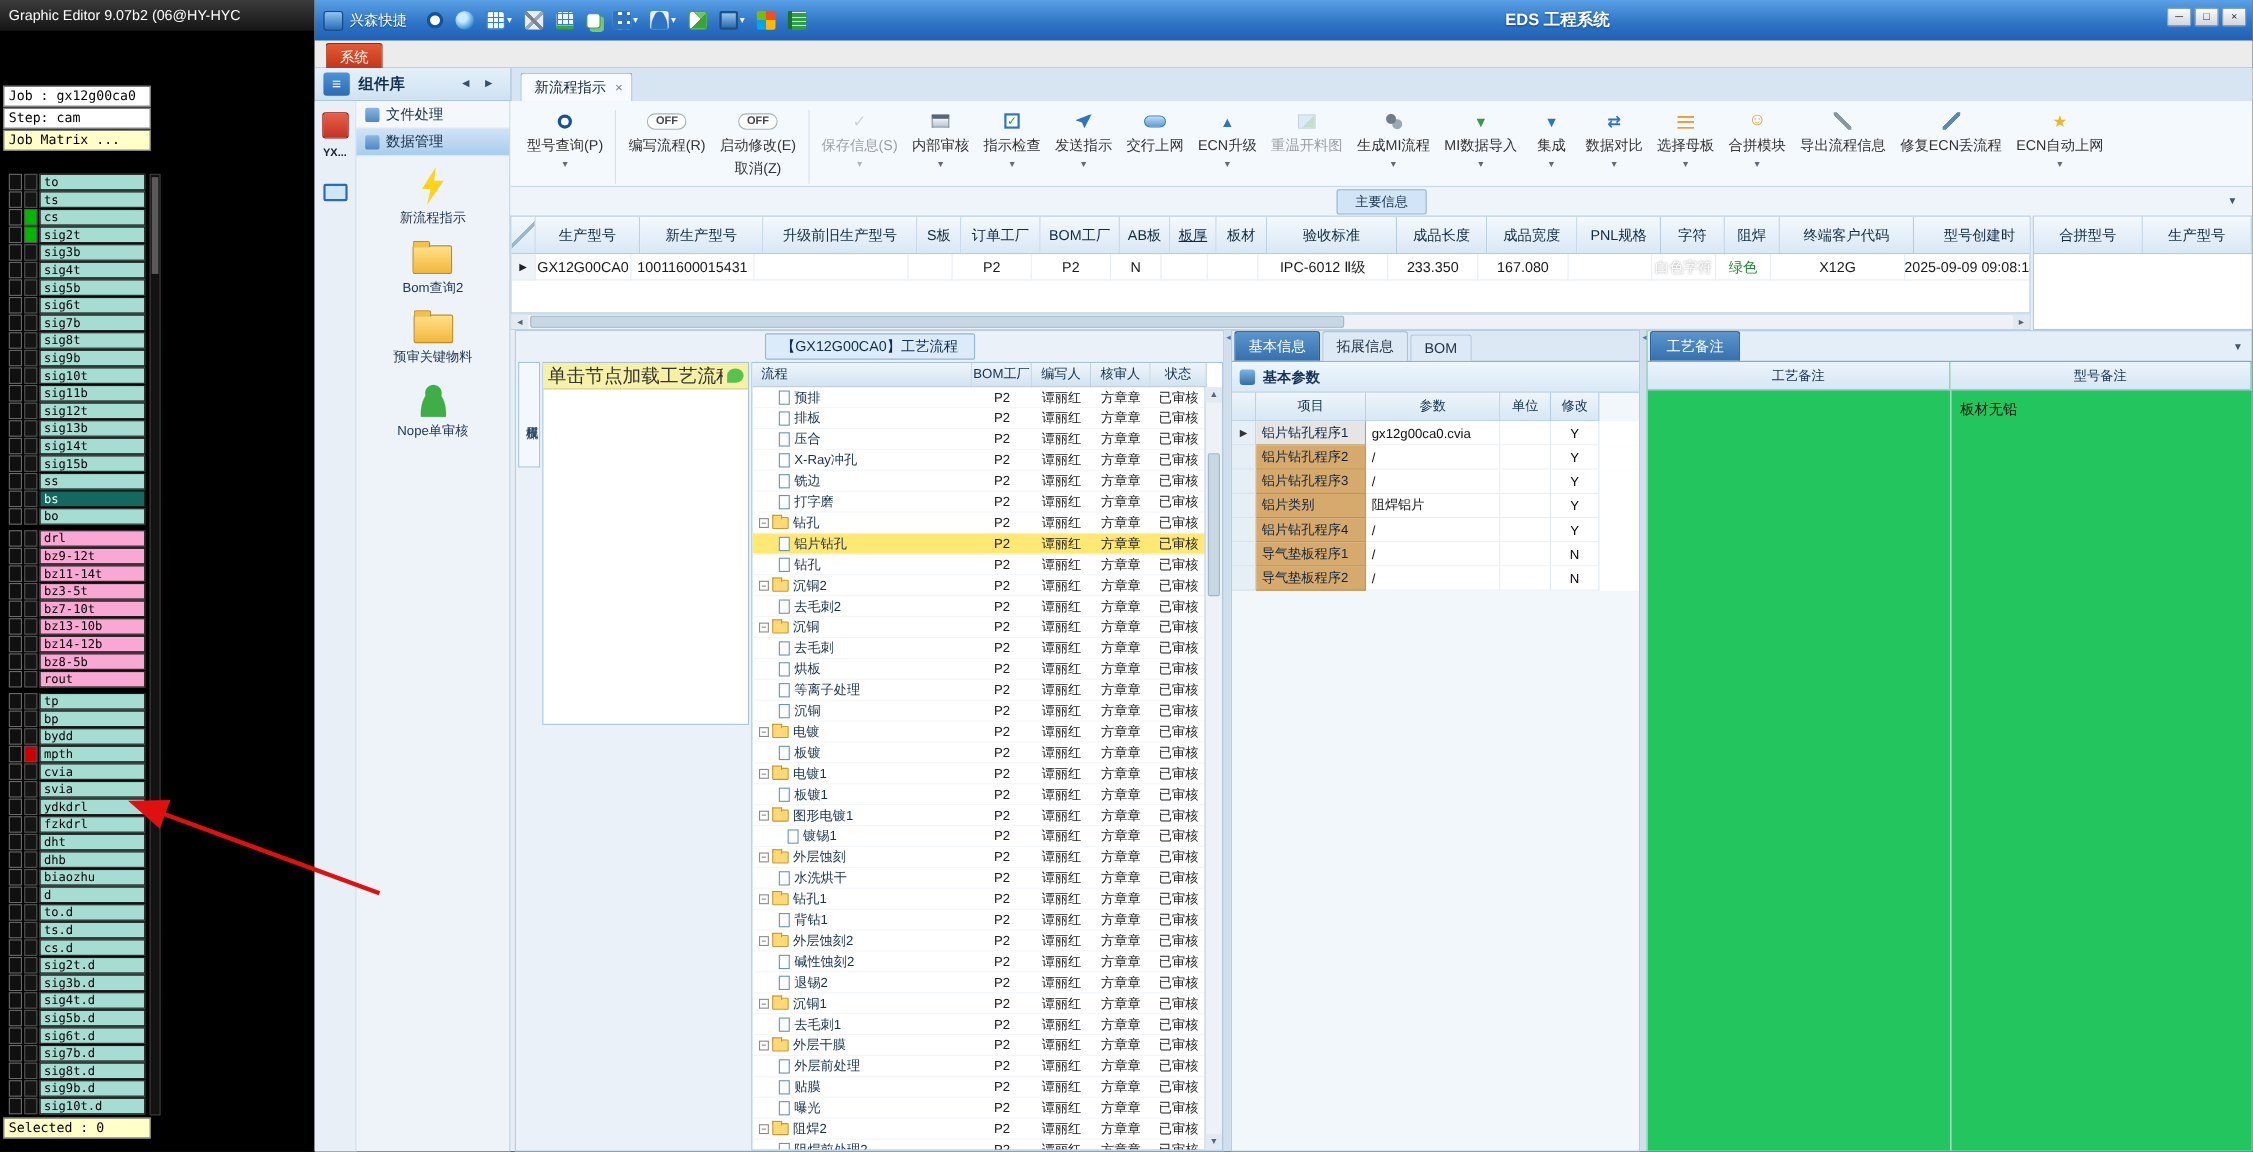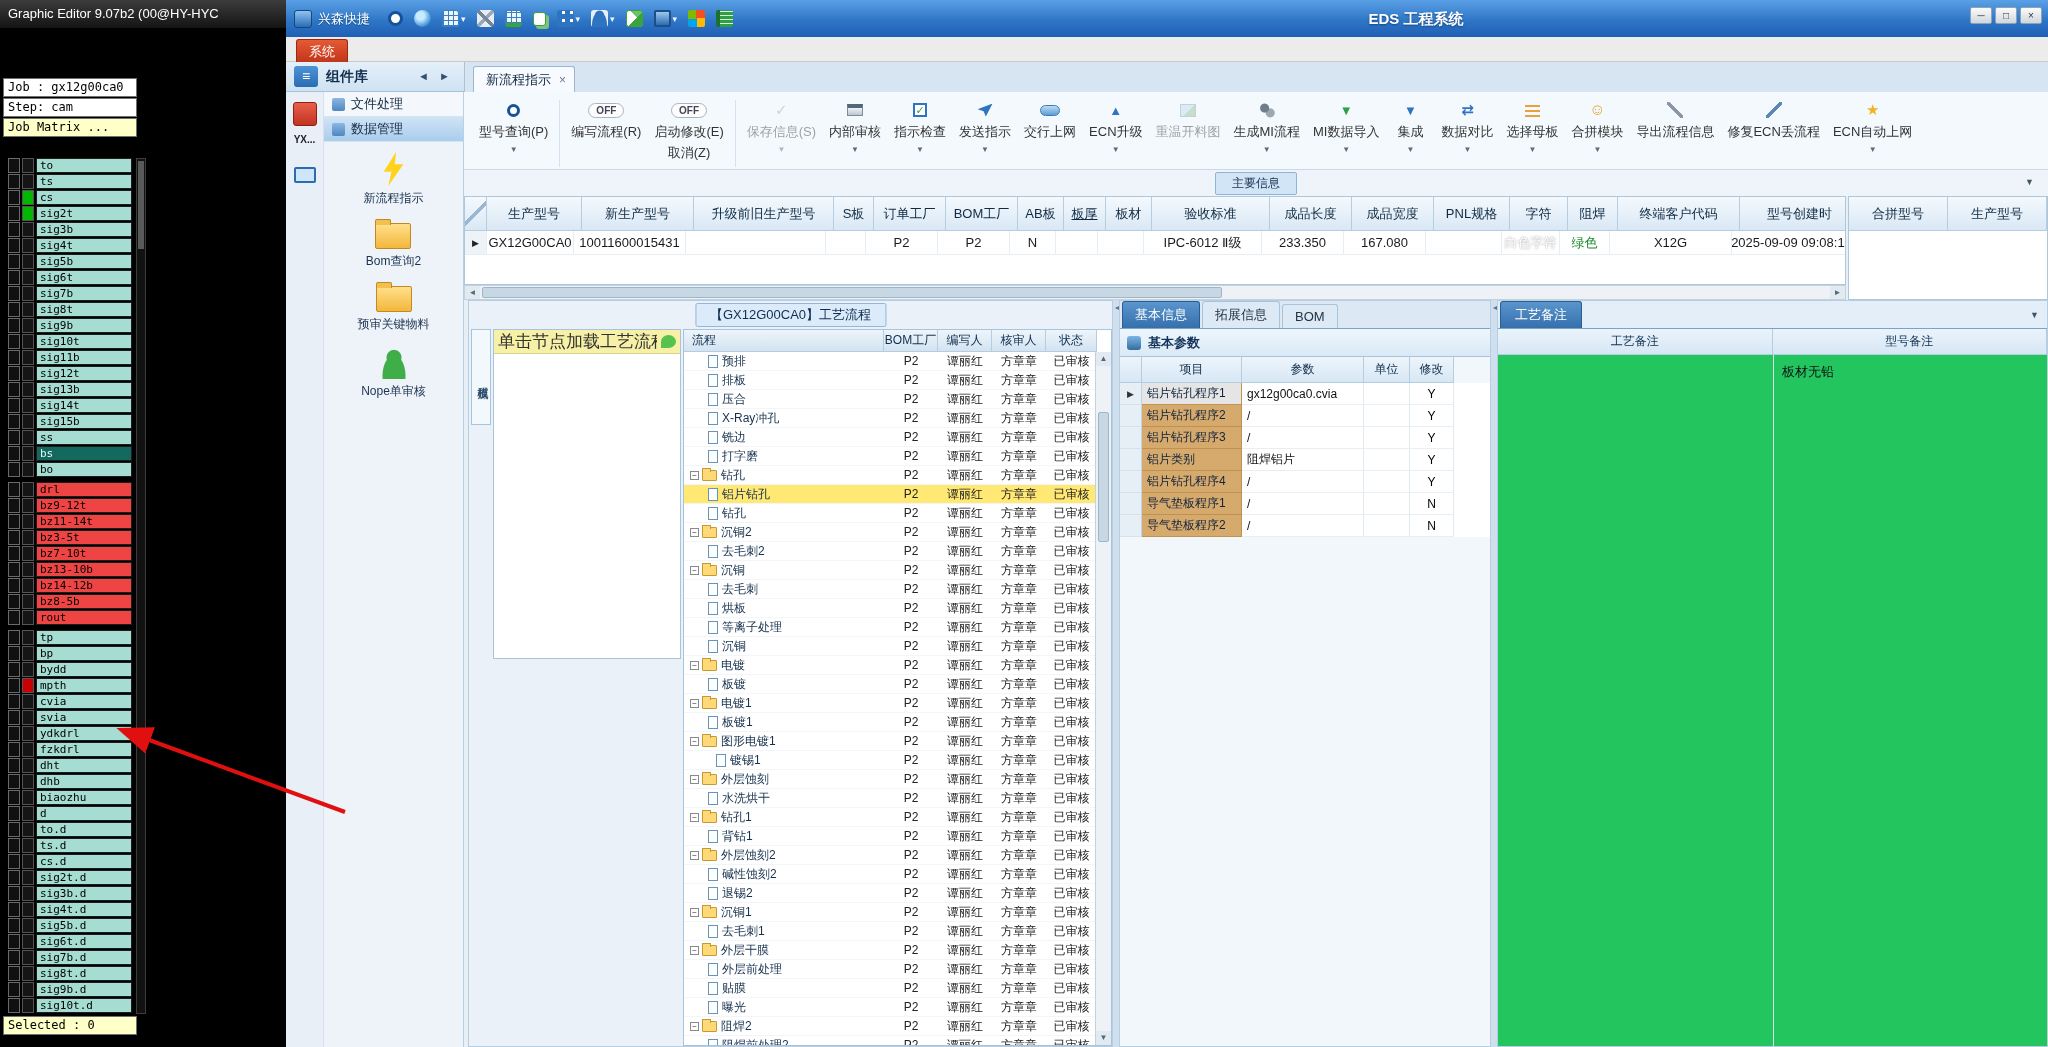--- a/index.html
+++ b/index.html
@@ -14,21 +14,21 @@
 .gmi{cursor:default}
 .ge-body{position:absolute;top:58px;bottom:0;left:0;right:0}
 .ge-box{position:absolute;left:3px;width:134px;height:19px;background:#fff;border:1px solid #6f6f6f;font:12px "DejaVu Sans Mono",monospace;color:#000;line-height:17px;padding-left:4px;white-space:nowrap;overflow:hidden}
 .ge-box.yellow{background:#ffffc8}
 .layers{position:absolute;left:8px;top:100px;width:124px}
 .lrow{display:flex;height:15px;margin-bottom:1px;gap:2px}
 .ltog{width:12px;height:15px;border:1px solid #6a6a6a;background:#101010;flex:none}
 .lsw{width:12px;height:15px;border:1px solid #555;background:#151515;flex:none}
 .lname{flex:1;font:11px "DejaVu Sans Mono",monospace;line-height:13px;padding-left:3px;color:#000;border:1px solid #1d1d1d;overflow:hidden;white-space:nowrap}
 .tone-cyan{background:#a6ddd2}
-.tone-gray{background:#ef4444}
+.tone-gray{background:#f9a8d4}
 .lrow.lsel .lname{background:#13695e;color:#eafff9}
 .lgap{height:4px}
 .ge-scroll{position:absolute;left:136px;top:100px;width:10px;height:856px;background:#121212;border:1px solid #3d3d3d}
 .ge-thumb{position:absolute;left:1px;top:2px;width:6px;height:88px;background:#5a5a5a}
 
 
 .eds{position:absolute;left:286px;top:0;width:1762px;height:1047px;background:#e8eef6;overflow:hidden}
 .taskbar{position:absolute;left:0;top:0;width:1762px;height:37px;background:linear-gradient(180deg,#5aa0e6,#2f76c6 55%,#1f5fb5);display:flex;align-items:center;padding:0 8px;color:#fff}
 .tb-logo{width:18px;height:18px;border-radius:3px;background:linear-gradient(#8fc4f2,#2a6cb4);border:1px solid #14477e;margin-right:6px;flex:none}
 .tb-quick{font-size:13px;color:#fff;margin-right:18px;white-space:nowrap;text-shadow:0 1px 1px #14477e}
@@ -183,21 +183,21 @@
 .rsplit{position:absolute;left:275px;top:54px;bottom:0;width:1px;background:#dde6ee}
 
 .annot{position:absolute;left:0;top:0;z-index:60;pointer-events:none}
 </style>
 </head>
 <body>
 
 <div class="screen">
 
   <div class="ge">
-    <div class="ge-title">Graphic Editor 9.07b2 (00@HY-HYC</div>
+    <div class="ge-title">Graphic Editor 9.07b2 (06@HY-HYC</div>
     <div class="ge-body">
       <div class="ge-box" style="top:20px">Job : gx12g00ca0</div>
       <div class="ge-box" style="top:40px">Step: cam</div>
       <div class="ge-box yellow" style="top:60px">Job Matrix ...</div>
       <div class="layers" id="ge-layers">
           <div class="lrow">
             <span class="ltog"></span>
             <span class="lsw"></span>
             <span class="lname tone-cyan">to</span>
           </div>

